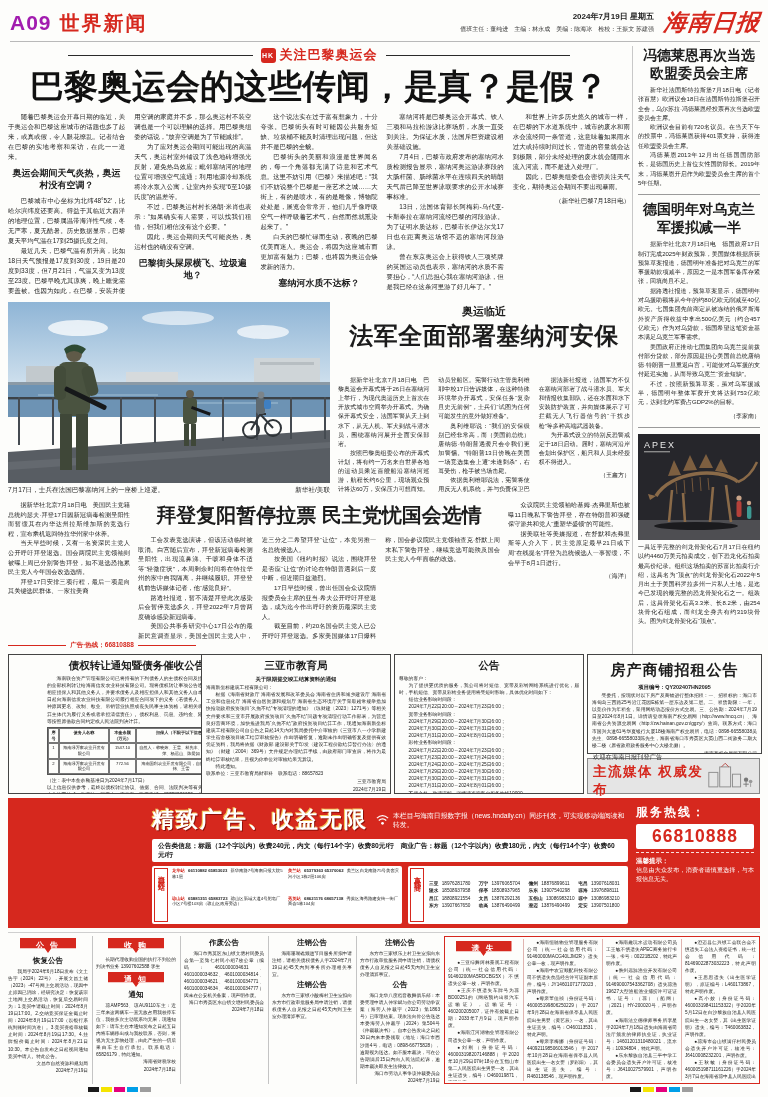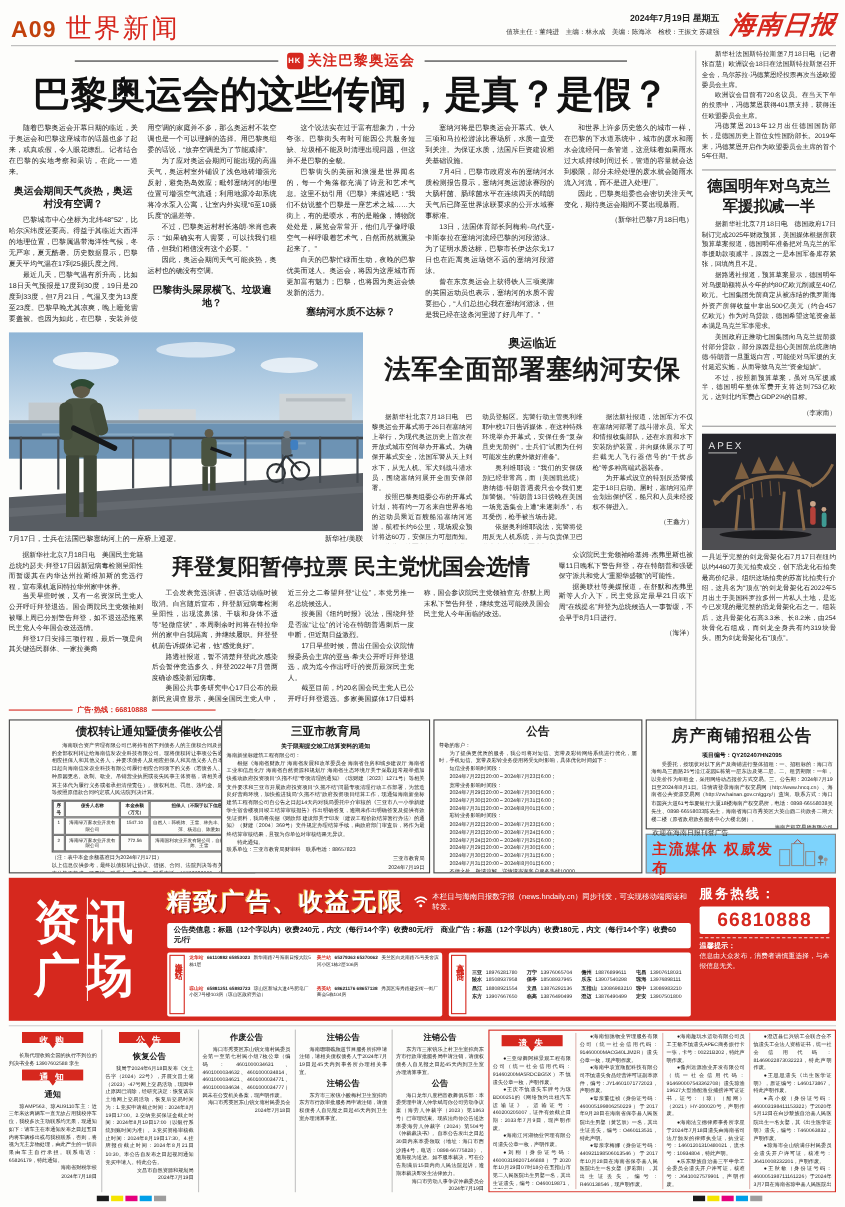--- a/index.html
+++ b/index.html
@@ -2,22 +2,22 @@
 <html><head>
 <meta charset="utf-8">
 <style>
   html,body{margin:0;padding:0;background:#ffffff;}
   #page{position:relative;width:768px;height:1097px;background:#fdfdfb;overflow:hidden;
         font-family:"Liberation Sans","DejaVu Sans",sans-serif;color:#1c1c1c;}
   
   .hdr{position:absolute;left:10px;top:4px;width:750px;height:37px;border-bottom:1px solid #b9b9b9;
        display:flex;justify-content:space-between;align-items:flex-start;}
   .hdr-left{display:flex;align-items:baseline;gap:8px;padding-top:6px;}
-  .pageno{font-size:21px;font-weight:bold;color:#c2410c;letter-spacing:1px;}
-  .secttl{font-size:24px;font-weight:400;color:#d6281e;letter-spacing:2px;}
+  .pageno{font-size:21px;font-weight:bold;color:#a21caf;letter-spacing:1px;}
+  .secttl{font-size:20px;font-weight:700;color:#d6281e;letter-spacing:2px;}
   .hdr-right{display:flex;align-items:center;gap:10px;padding-top:3px;}
   .hdr-meta{text-align:right;}
   .hdr-date{font-size:8px;font-weight:bold;color:#222;}
   .hdr-staff{font-size:6px;color:#333;margin-top:3px;}
   .masthead{font-family:"DejaVu Serif","Liberation Serif",serif;font-style:italic;font-weight:900;
             color:#d6281e;font-size:23px;transform:skewX(-6deg);letter-spacing:1px;}
   
   .oly{position:absolute;left:8px;top:46px;width:622px;height:252px;overflow:hidden;}
   .kicker-row{display:flex;align-items:center;gap:8px;margin:0 60px 3px 60px;}
   .kicker-row .kline{flex:1;height:1px;background:#2a2a2a;}
@@ -70,21 +70,21 @@
   .nb-sig{text-align:right;text-indent:0;margin-top:1px;}
   .nb-plain{text-indent:0;}
   .debt-table{display:grid;grid-template-columns:11px 50px 27px 1fr;border:0.5px solid #555;margin:2px 0;
               font-size:4.2px;line-height:1.35;text-align:center;}
   .debt-table span{border:0.5px solid #777;padding:1px;display:block;}
   .debt-table .hd{font-weight:bold;}
   .tel-line{text-indent:2em;}
   
   .rent-ttl{font-size:15px;font-weight:900;text-align:center;letter-spacing:1px;margin:1px 0;}
   .admedia{position:absolute;left:579px;top:104px;width:173px;height:36px;border:1px solid #888;
-           background:#7dd3fc;display:flex;align-items:center;justify-content:space-between;padding:2px 5px;box-sizing:border-box;}
+           background:#e5e5e5;display:flex;align-items:center;justify-content:space-between;padding:2px 5px;box-sizing:border-box;}
   .am-l1{font-size:6.3px;color:#333;}
   .am-l2{font-size:13.5px;font-weight:900;color:#d6281e;letter-spacing:1.5px;margin-top:1px;}
   
   .banner{position:absolute;left:8px;top:798px;width:752px;height:130px;background:#d6281e;color:#fff;}
   .bn-title{position:absolute;left:6px;top:6px;width:130px;height:118px;display:flex;flex-direction:column;
             justify-content:center;align-items:center;font-size:42px;font-weight:900;line-height:1.15;letter-spacing:6px;}
   .bn-title .sep{position:absolute;left:50%;top:10%;bottom:10%;width:1px;background:rgba(255,255,255,0.9);}
   .bn-main{position:absolute;left:144px;top:5px;width:476px;height:120px;}
   .bn-row1{display:flex;align-items:center;gap:8px;height:34px;}
   .slogan{font-size:22px;font-weight:900;letter-spacing:2px;white-space:nowrap;
@@ -175,20 +175,24 @@
       <p>曾在东京奥运会上获得铁人三项奖牌的英国运动员也表示，塞纳河的水质不需要担心，“人们总担心我在塞纳河游泳，但是我已经在这条河里游了好几年了。”</p>
       <p>和世界上许多历史悠久的城市一样，在巴黎的下水道系统中，城市的废水和雨水会流经同一条管道，这意味着如果雨水过大或持续时间过长，管道的容量就会达到极限，部分未经处理的废水就会随雨水流入河流，而不是进入处理厂。</p>
       <p>因此，巴黎奥组委也会密切关注天气变化，期待奥运会期间不要出现暴雨。</p>
       <span class="sign-r">（新华社巴黎7月18日电）</span>
     </div>
   </div>
 
   <div class="vline"></div>
   <div class="rail">
     <div>
+      <div class="rail-ttl">
+        <div>冯德莱恩再次当选</div>
+        <div>欧盟委员会主席</div>
+      </div>
       <p>新华社法国斯特拉斯堡7月18日电（记者张百慧）欧洲议会18日在法国斯特拉斯堡召开全会，乌尔苏拉·冯德莱恩经投票再次当选欧盟委员会主席。</p>
       <p>欧洲议会目前有720名议员。在当天下午的投票中，冯德莱恩获得401票支持，获得连任欧盟委员会主席。</p>
       <p>冯德莱恩2013年12月出任德国国防部长，是德国历史上首位女性国防部长。2019年末，冯德莱恩开启作为欧盟委员会主席的首个5年任期。</p>
     </div>
     <div class="rail-div"></div>
     <div>
       <div class="rail-ttl">
         <div>德国明年对乌克兰</div>
         <div>军援拟减一半</div>
       </div>
@@ -423,25 +427,20 @@
         <path d="M16,4 L20,0 L24,4" stroke="#b5413a" fill="none"></path>
         <circle cx="43" cy="18" r="2.4" fill="#777"></circle>
         <path d="M43,20 L43,26 M40,23 L46,23" stroke="#777"></path>
         <circle cx="48" cy="20" r="2" fill="#999"></circle>
         <path d="M48,22 L48,26" stroke="#999"></path>
       </svg>
     </div>
   </div>
 
   <div class="banner">
-    <div class="bn-title">
-      <span class="sep"></span>
-      <div>资讯</div>
-      <div>广场</div>
-    </div>
     <div class="bn-main">
       <div class="bn-row1">
         <span class="slogan">精致广告、收益无限</span>
         <span class="sync">
           <svg width="14" height="12" viewBox="0 0 14 12">
             <path d="M1,4 Q7,-1.5 13,4" stroke="#fff" stroke-width="1.4" fill="none"></path>
             <path d="M3,6.6 Q7,3 11,6.6" stroke="#fff" stroke-width="1.4" fill="none"></path>
             <circle cx="7" cy="9.6" r="1.5" fill="#fff"></circle>
           </svg>
           <span>本栏目与海南日报数字报（news.hndaily.cn）同步刊发，可实现移动端阅读和转发。</span>
@@ -552,34 +551,34 @@
       <div class="svc-num">66810888</div>
       <div class="tip">
         <b>温馨提示：</b>
         <span>信息由大众发布，消费者请慎重选择，与本报信息无关。</span>
       </div>
     </div>
   </div>
 
   <div class="classifieds">
     <div class="ccol">
+        <div class="cf-ribbon">公 告</div>
+        <div class="cf-h">恢复公告</div>
+        <div class="cf-p">我局于2024年6月18日发布《文土告字（2024）22号》，开展文昌土储（2023）-47号网上交易活动，现因中止原因已消除，经研究决定：恢复该宗土地网上交易活动，恢复后交易时间为：1.竞买申请截止时间：2024年8月19日17:00。2.交纳竞买保证金截止时间：2024年8月19日17:00（以银行系统到账时间为准）。3.竞买资格审核截止时间：2024年8月19日17:30。4.挂牌报价截止时间：2024年8月21日10:30。本公告自发布之日起视同通知竞买申请人。特此公告。</div>
+        <div class="cf-sig">文昌市自然资源和规划局</div>
+        <div class="cf-sig">2024年7月19日</div>
+      </div>
+    <div class="ccol">
         <div class="cf-ribbon">收 购</div>
         <div class="cf-p">长期代理收购全国的执行不到位的判决书业务 13907602588 李生</div>
         <div class="cf-ribbon">通 知</div>
         <div class="cf-h">通知</div>
         <div class="cf-p">琼AMP563、琼AU9110车主：近三年来这两辆车一直无故占用我校停车位，我校多次主动联系均无果，现通知如下：请车主在本通知发布之日起五日内将车辆移出或与我校联系，否则，将视为无主弃物处理，由此产生的一切后果由车主自行承担。联系电话：65826179，特此通知。</div>
         <div class="cf-sig">海南省财税学校</div>
         <div class="cf-sig">2024年7月18日</div>
-      </div>
-    <div class="ccol">
-        <div class="cf-ribbon">公 告</div>
-        <div class="cf-h">恢复公告</div>
-        <div class="cf-p">我局于2024年6月18日发布《文土告字（2024）22号》，开展文昌土储（2023）-47号网上交易活动，现因中止原因已消除，经研究决定：恢复该宗土地网上交易活动，恢复后交易时间为：1.竞买申请截止时间：2024年8月19日17:00。2.交纳竞买保证金截止时间：2024年8月19日17:00（以银行系统到账时间为准）。3.竞买资格审核截止时间：2024年8月19日17:30。4.挂牌报价截止时间：2024年8月21日10:30。本公告自发布之日起视同通知竞买申请人。特此公告。</div>
-        <div class="cf-sig">文昌市自然资源和规划局</div>
-        <div class="cf-sig">2024年7月19日</div>
       </div>
     <div class="ccol">
         <div class="cf-h">作废公告</div>
         <div class="cf-p">海口市秀英区东山镇文塘村民委员会第一至第七村民小组7枚公章（编码：4601000034631、4601000034632、4601000034814、4601000034621、4601000034771、4601000034634、4601000034777）因未在公安机关备案，现声明作废。</div>
         <div class="cf-sig">海口市秀英区东山镇文塘村民委员会</div>
         <div class="cf-sig">2024年7月18日</div>
       </div>
     <div class="ccol">
         <div class="cf-h">注销公告</div>
         <div class="cf-p">海南珊瑚礁频道节目服务所拟申请注销，请相关债权债务人于2024年7月19日起45天内到事务所办理相关事宜。</div>

